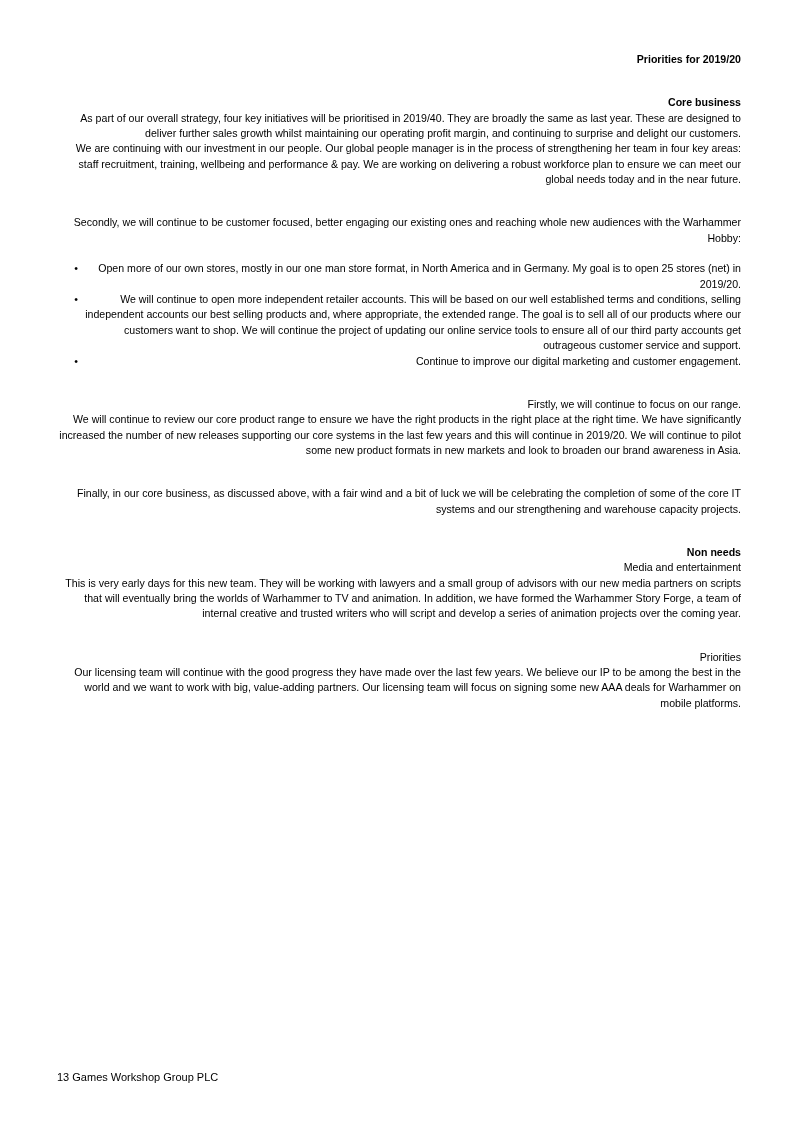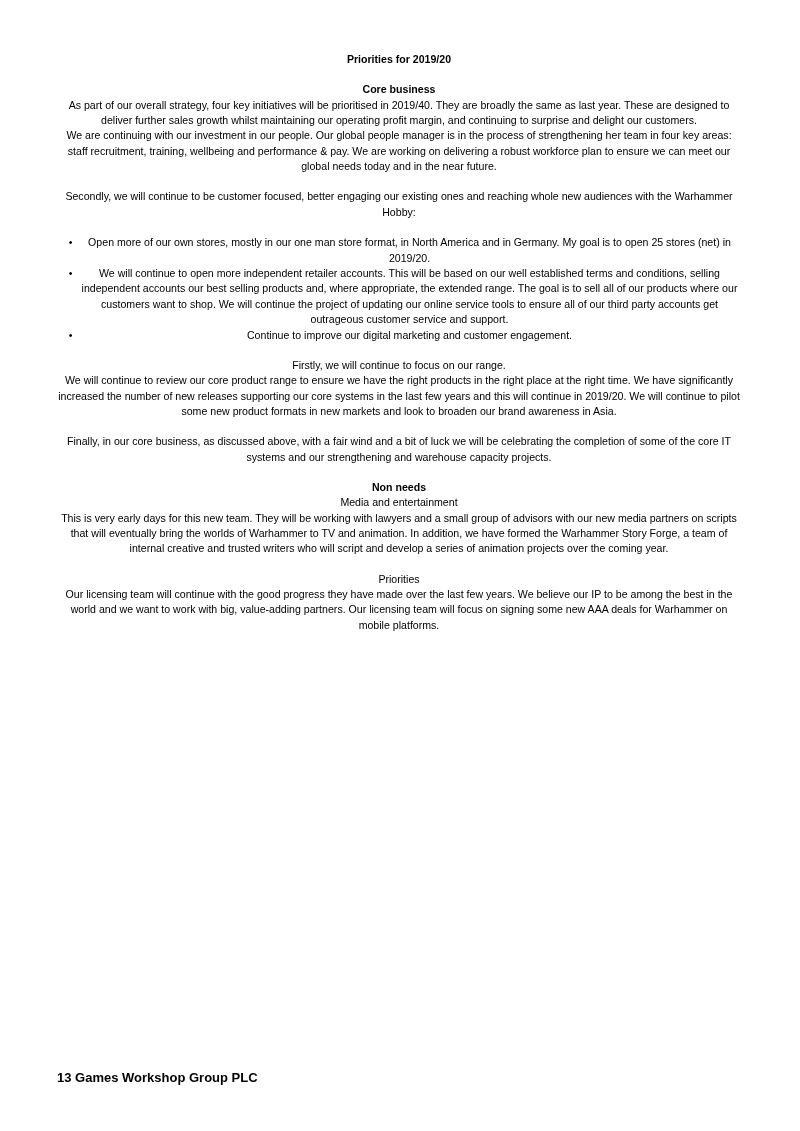--- a/index.html
+++ b/index.html
@@ -12,43 +12,43 @@
     color: #000000;
     overflow: hidden;
   }
   .content {
     position: absolute;
     left: 57px;
     top: 52px;
     width: 684px;
     font-size: 10.6px;
     line-height: 15.35px;
-    text-align: center;
+    text-align: right;
   }
   p { margin: 0; padding: 0; }
-  .gap { margin-top: 15px; }
+  .gap { margin-top: 28px; }
   .b { font-weight: bold; }
   .i { }
   .bullet-list { margin-top: 15.35px; }
   .bullet-item { display: flex; }
   .bullet-marker {
     flex: 0 0 21px;
     width: 21px;
     box-sizing: border-box;
     padding-left: 6px;
   }
   .bullet-text { flex: 1 1 auto; }
   .footer {
     position: absolute;
     left: 57px;
     top: 1070px;
     width: 684px;
-    font-size: 13px;
+    font-size: 11px;
     line-height: 15.35px;
-    font-weight: bold;
+    font-weight: normal;
   }
 </style>
 </head>
 <body>
 
 <div class="page">
   <div class="content">
 
     <p class="b">Priorities for 2019/20</p>
 

